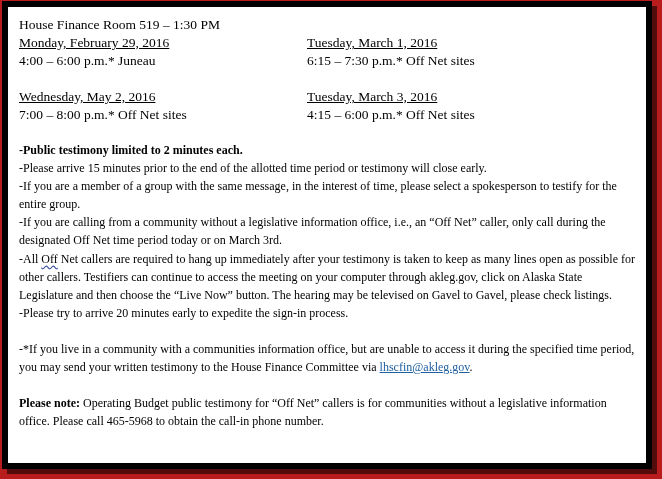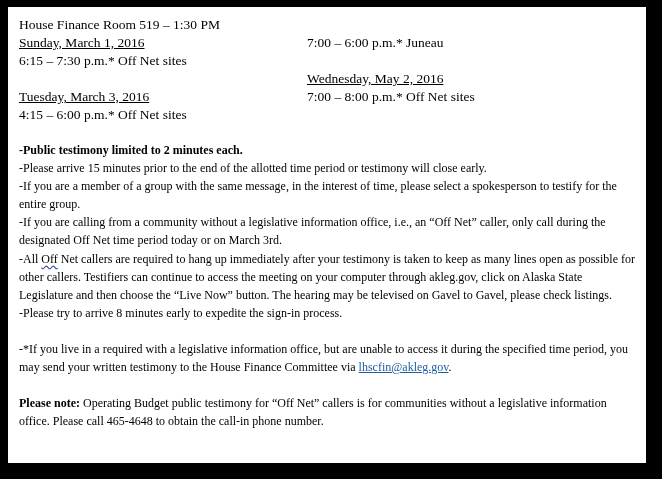--- a/index.html
+++ b/index.html
@@ -12,21 +12,21 @@
     height: 479px;
     overflow: hidden;
     font-family: "Liberation Serif", "DejaVu Serif", serif;
   }
 
   
   .page-canvas {
     position: relative;
     width: 662px;
     height: 479px;
-    background: #000000;
+    background: #b91c1c;
     box-sizing: border-box;
   }
 
   
   .notice-frame {
     position: absolute;
     left: 2px;
     top: 1px;
     width: 650px;
     height: 468px;
@@ -119,23 +119,24 @@
 <body>
 
 <div class="page-canvas">
   <div class="notice-frame">
     <div class="notice-inner">
 
       <div class="schedule">
         <div class="schedule-title">House Finance Room 519 – 1:30 PM</div>
 
         <div class="schedule-grid">
-          <div class="sched-cell sched-date">Sunday, March 1, 2016</div>
+          <div class="sched-cell sched-date">Monday, February 29, 2016</div>
+          <div class="sched-cell sched-date">Tuesday, March 1, 2016</div>
 
-          <div class="sched-cell">7:00 – 6:00 p.m.* Juneau</div>
+          <div class="sched-cell">4:00 – 6:00 p.m.* Juneau</div>
           <div class="sched-cell">6:15 – 7:30 p.m.* Off Net sites</div>
 
           <div class="sched-spacer"></div>
           <div class="sched-spacer"></div>
 
           <div class="sched-cell sched-date">Wednesday, May 2, 2016</div>
           <div class="sched-cell sched-date">Tuesday, March 3, 2016</div>
 
           <div class="sched-cell">7:00 – 8:00 p.m.* Off Net sites</div>
           <div class="sched-cell">4:15 – 6:00 p.m.* Off Net sites</div>
@@ -148,26 +149,26 @@
         <div class="bullet-line strong">-Public testimony limited to 2 minutes each.</div>
 
         <div class="bullet-line">-Please arrive 15 minutes prior to the end of the allotted time period or testimony will close early.</div>
 
         <div class="bullet-line">-If you are a member of a group with the same message, in the interest of time, please select a spokesperson to testify for the entire group.</div>
 
         <div class="bullet-line">-If you are calling from a community without a legislative information office, i.e., an “Off Net” caller, only call during the designated Off Net time period today or on March 3rd.</div>
 
         <div class="bullet-line"><span>-All </span><span class="misspelled">Off</span><span> Net callers are required to hang up immediately after your testimony is taken to keep as many lines open as possible for other callers.  Testifiers can continue to access the meeting on your computer through akleg.gov, click on Alaska State Legislature and then choose the “Live Now” button.  The hearing may be televised on Gavel to Gavel, please check listings.</span></div>
 
-        <div class="bullet-line">-Please try to arrive 8 minutes early to expedite the sign-in process.</div>
+        <div class="bullet-line">-Please try to arrive 20 minutes early to expedite the sign-in process.</div>
       </div>
 
       <div class="spacer-line"></div>
 
-      <div class="bullet-line"><span>-*If you live in a required with a legislative information office, but are unable to access it during the specified time period, you may send your written testimony to the House Finance Committee via </span><a class="maillink" href="#">lhscfin@akleg.gov</a><span>.</span></div>
+      <div class="bullet-line"><span>-*If you live in a community with a communities information office, but are unable to access it during the specified time period, you may send your written testimony to the House Finance Committee via </span><a class="maillink" href="#">lhscfin@akleg.gov</a><span>.</span></div>
 
       <div class="spacer-line"></div>
 
-      <div class="bullet-line"><span class="note-lead">Please note:</span><span> Operating Budget public testimony for “Off Net” callers is for communities without a legislative information office.  Please call 465-4648 to obtain the call-in phone number.</span></div>
+      <div class="bullet-line"><span class="note-lead">Please note:</span><span> Operating Budget public testimony for “Off Net” callers is for communities without a legislative information office.  Please call 465-5968 to obtain the call-in phone number.</span></div>
 
     </div>
   </div>
 </div>
 
 </body></html>

